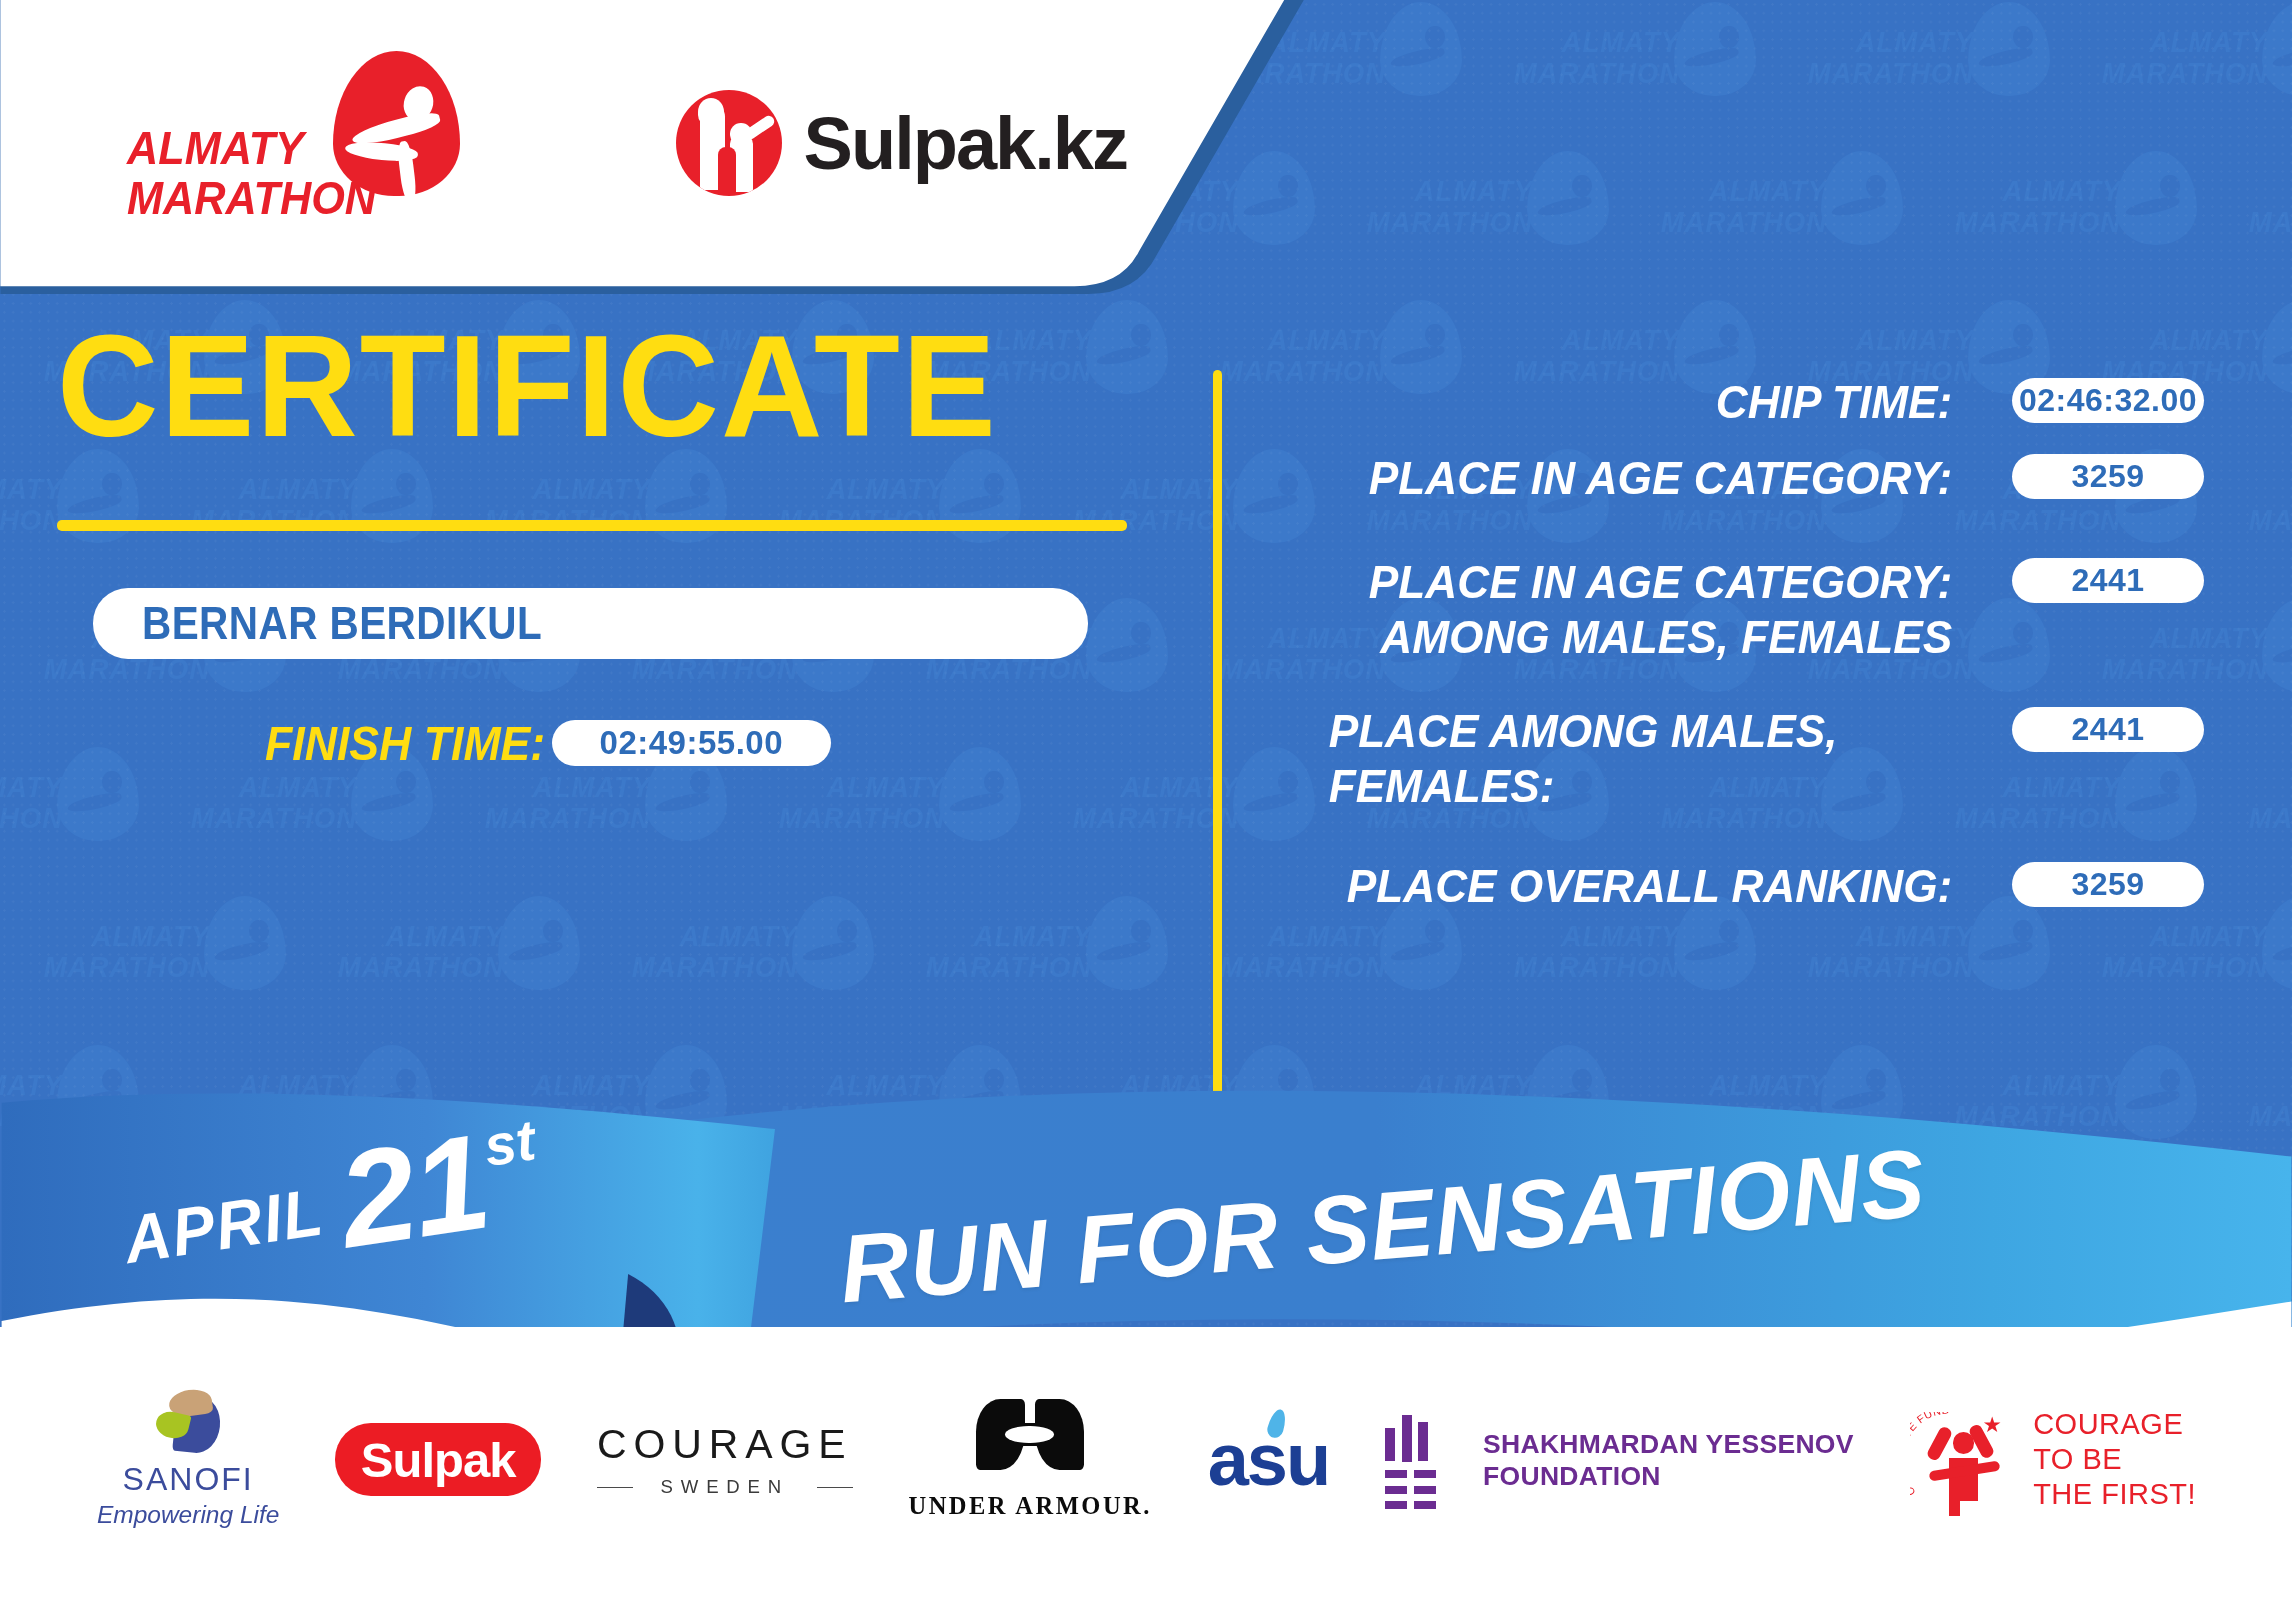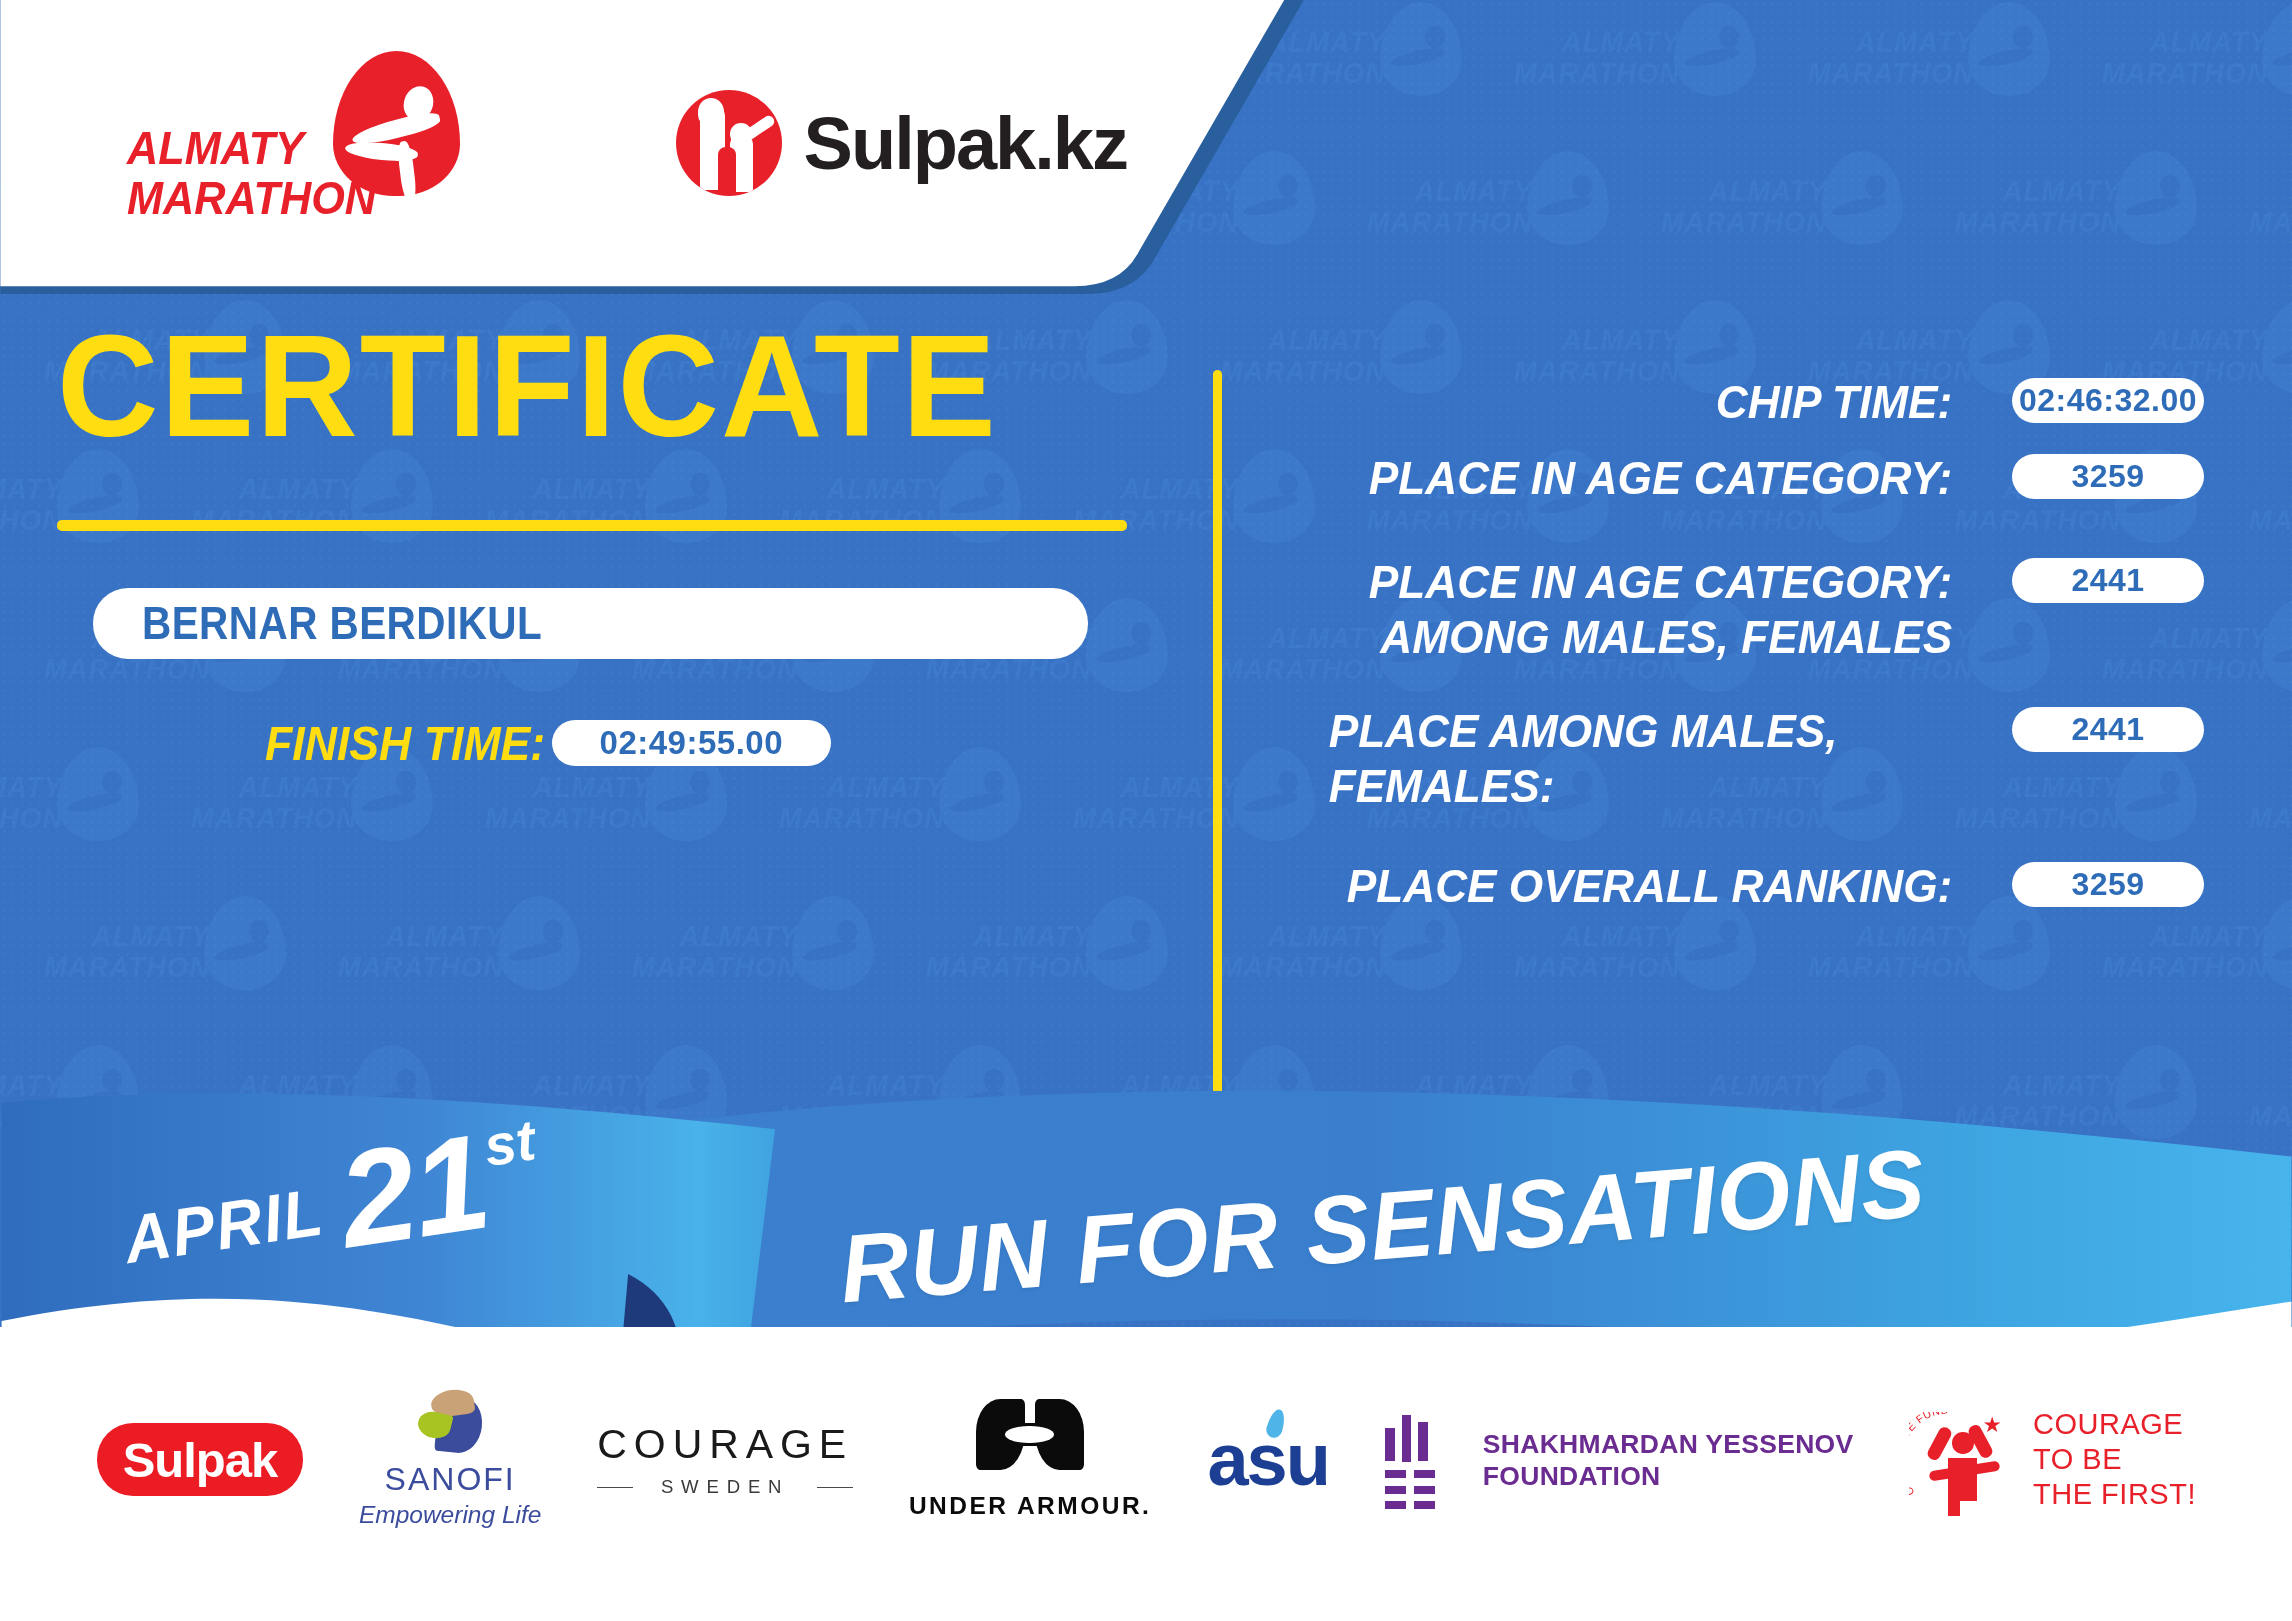--- a/index.html
+++ b/index.html
@@ -320,21 +320,21 @@
   .ua-mark .lobe {
     position: absolute; top: 0; width: 49px; height: 71px; background: #0b0b0b;
   }
   .ua-mark .lobe.l { left: 0; border-radius: 50% 8% 50% 8% / 46% 8% 54% 8%; }
   .ua-mark .lobe.r { right: 0; border-radius: 8% 50% 8% 50% / 8% 46% 8% 54%; }
   .ua-mark .bar { position: absolute; left: 21.6px; top: 23.5px; width: 65px; height: 23.5px; background: #0b0b0b; }
   .ua-mark .eye {
     position: absolute; left: 29px; top: 26.5px; width: 49px; height: 17.6px;
     background: #fff; border-radius: 50%;
   }
-  .ua-name { color: #0b0b0b; font-size: 24.5px; font-weight: bold; letter-spacing: 2.5px; margin-top: 22px; }
+  .ua-name { color: #0b0b0b; font-size: 24.5px; font-weight: bold; letter-spacing: 2.5px; margin-top: 22px; font-family: Liberation Serif, serif; }
 
   .asu { color: #1c3f94; font-size: 74px; font-weight: 600; letter-spacing: -2px; position: relative; }
   .asu .drip {
     position: absolute; left: 61px; top: -7.8px; width: 15.7px; height: 29px;
     background: #4fb4e8; border-radius: 50% 50% 50% 50% / 70% 70% 30% 30%;
     transform: rotate(16deg);
   }
 
   .yess { display: flex; align-items: center; gap: 37px; }
   .yess-mark { position: relative; width: 61px; height: 90px; }
@@ -848,31 +848,31 @@
     <span class="mon">APRIL</span>
     <span class="num">21</span>
     <span class="sup">st</span>
   </div>
 
   <div class="slogan">RUN FOR SENSATIONS</div>
 
   <div class="sponsors">
 
     <div class="sp">
-      <div class="sulpak">Sulpak</div>
-    </div>
-
-    <div class="sp">
       <div class="sanofi-mark">
         <div class="b"></div>
         <div class="tan"></div>
         <div class="grn"></div>
       </div>
       <div class="sanofi-name">SANOFI</div>
       <div class="sanofi-tag">Empowering Life</div>
+    </div>
+
+    <div class="sp">
+      <div class="sulpak">Sulpak</div>
     </div>
 
     <div class="sp">
       <div class="oriflame-name">COURAGE</div>
       <div class="oriflame-sub">
         <span class="ln"></span>
         <span class="sw">SWEDEN</span>
         <span class="ln"></span>
       </div>
     </div>

